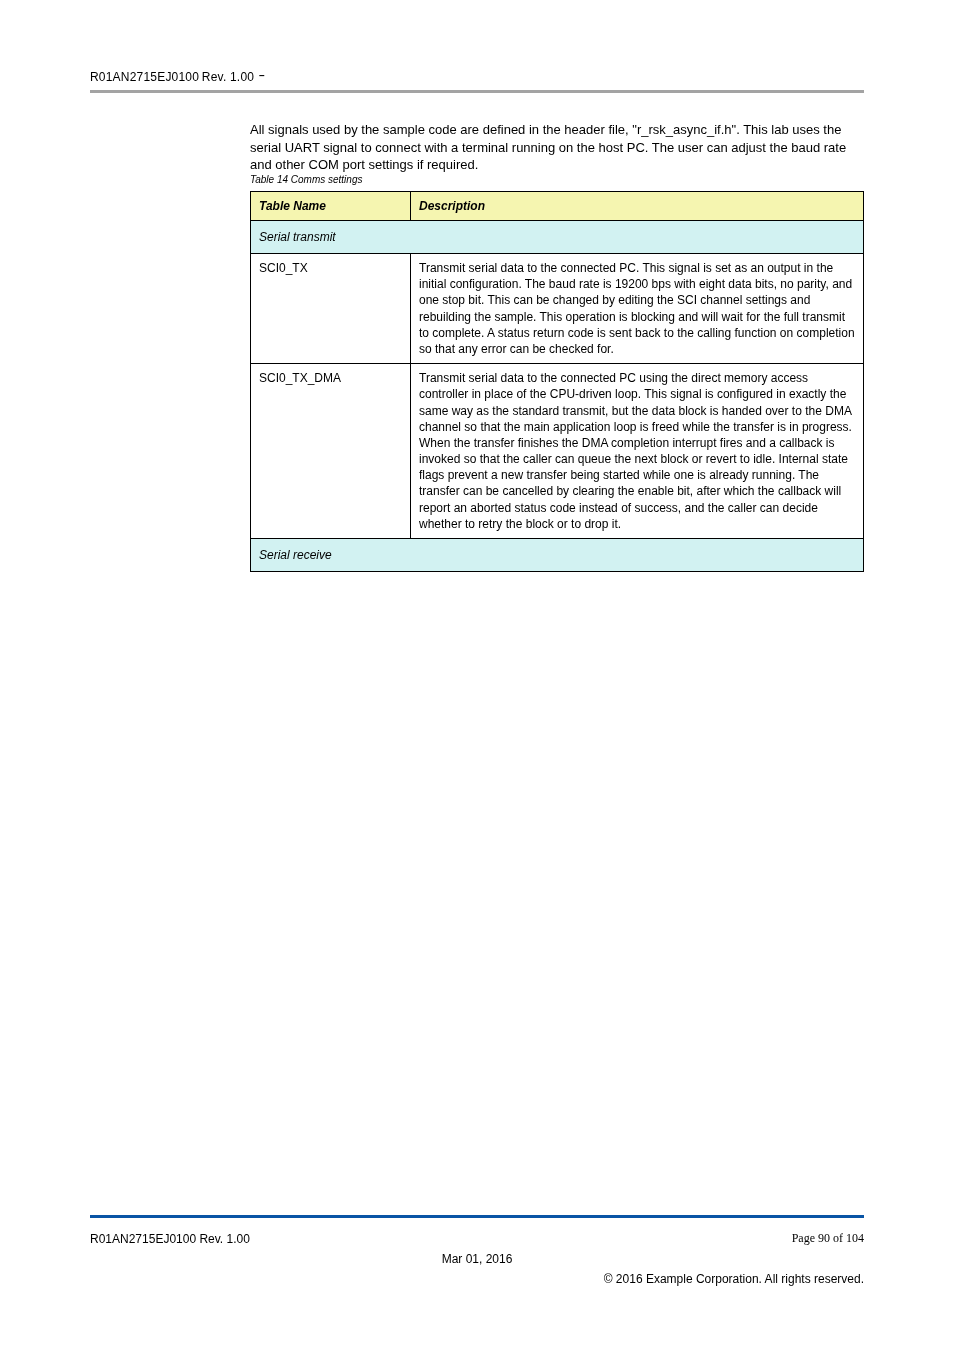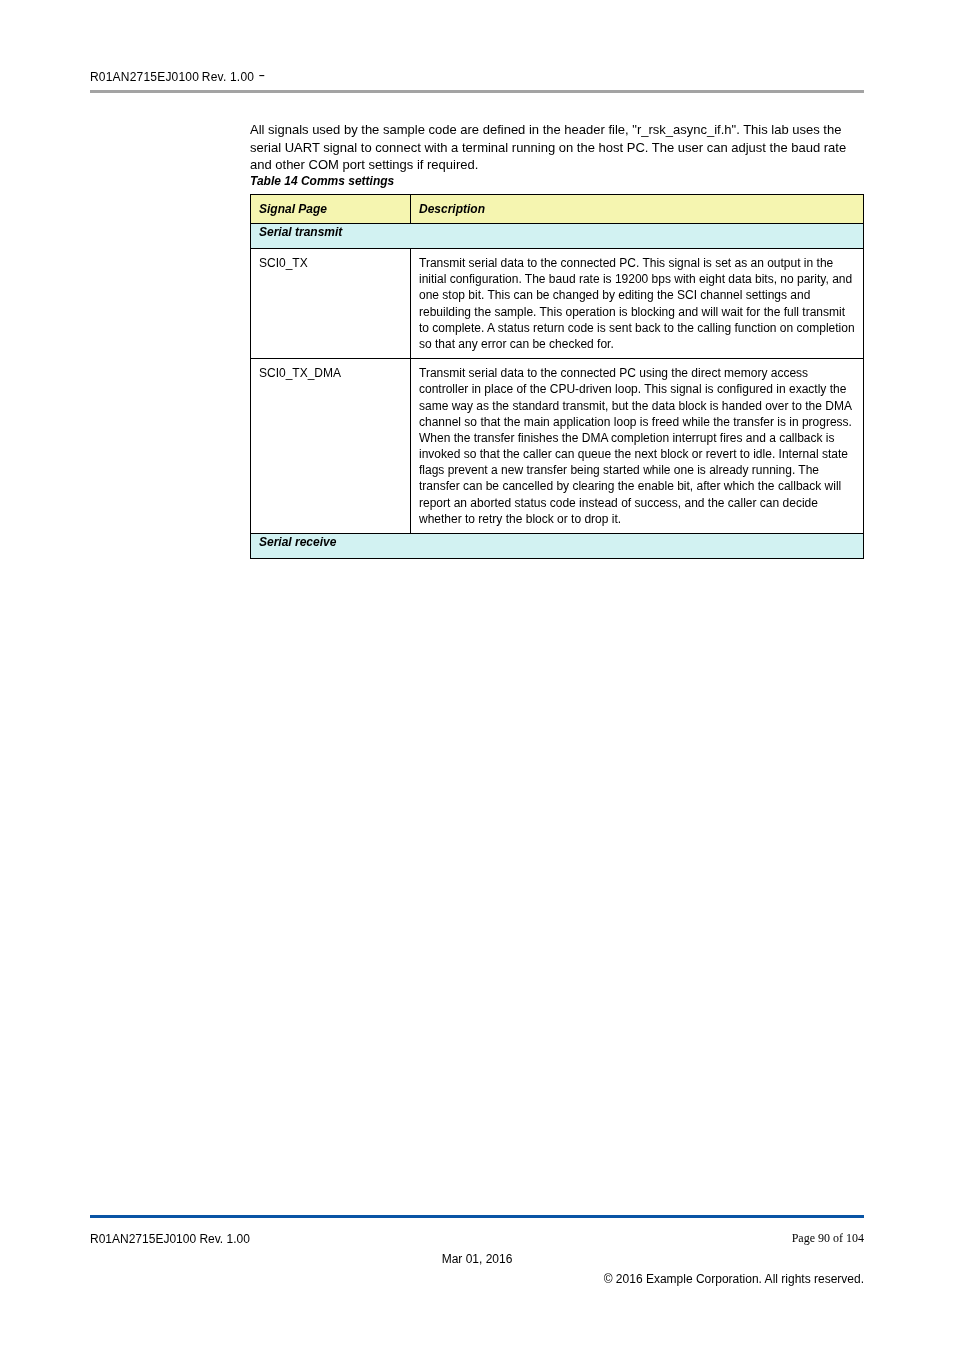--- a/index.html
+++ b/index.html
@@ -42,23 +42,23 @@
   }
 
   .para {
     font-size: 13px;
     line-height: 1.35;
   }
   .table-caption-row {
     margin-bottom: 6px;
   }
   .table-caption {
-    font-size: 12px;
+    font-size: 10px;
     font-style: italic;
-    font-weight: bold;
+    font-weight: normal;
   }
 
   table {
     width: 100%;
     border-collapse: collapse;
     font-size: 12px;
   }
   td, th {
     border: 1px solid #000;
     padding: 6px 8px;
@@ -67,22 +67,22 @@
     line-height: 1.35;
   }
   th {
     font-style: italic;
     font-weight: bold;
     background: #f5f5b0;
   }
   .section-row td {
     background: #d2f2f2;
     font-style: italic;
-    font-weight: bold;
-    padding-top: 0;
+    font-weight: normal;
+    padding-top: 8px;
     padding-bottom: 8px;
   }
   .signal-col { width: 160px; }
 
   .foot-rule {
     position: absolute;
     left: 90px;
     right: 90px;
     bottom: 132px;
     border-top: 3px solid #0954a5;
@@ -132,21 +132,21 @@
 
     <p class="para">All signals used by the sample code are defined in the header file, "r_rsk_async_if.h". This lab uses the serial UART signal to connect with a terminal running on the host PC. The user can adjust the baud rate and other COM port settings if required.</p>
 
     <div class="table-caption-row">
       <span class="table-caption">Table 14 Comms settings</span>
     </div>
 
     <table>
       <thead>
         <tr>
-          <th class="signal-col">Signal Page</th>
+          <th class="signal-col">Table Name</th>
           <th>Description</th>
         </tr>
       </thead>
       <tbody>
         <tr class="section-row">
           <td colspan="2">Serial transmit</td>
         </tr>
         <tr>
           <td>SCI0_TX</td>
           <td>Transmit serial data to the connected PC. This signal is set as an output in the initial configuration. The baud rate is 19200 bps with eight data bits, no parity, and one stop bit. This can be changed by editing the SCI channel settings and rebuilding the sample. This operation is blocking and will wait for the full transmit to complete. A status return code is sent back to the calling function on completion so that any error can be checked for.</td>

